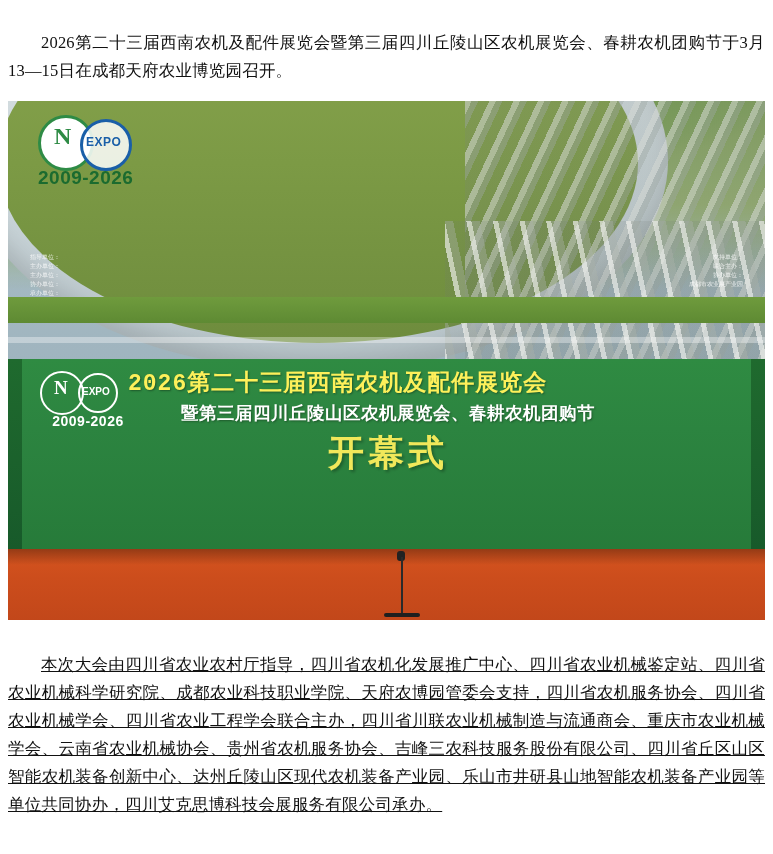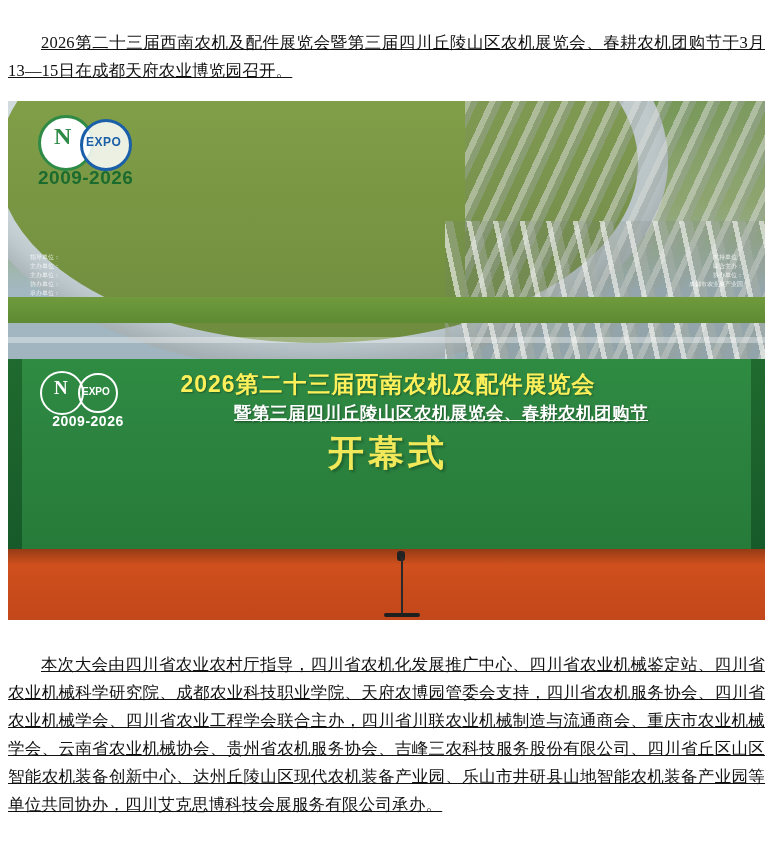--- a/index.html
+++ b/index.html
@@ -25,21 +25,20 @@
     line-height: 28px;
     text-align: justify;
     text-justify: inter-ideograph;
     color: #111111;
     padding: 0 8px;
     letter-spacing: 0.2px;
   }
   .para-top {
     padding-top: 12px;
     text-indent: 33px;
-    text-decoration: underline;
   }
   .para-bottom {
     padding-top: 14px;
     text-indent: 33px;
     text-decoration: underline;
   }
 
   
   .photo {
     position: relative;
@@ -112,41 +111,39 @@
     position: absolute;
     top: 258px; width: 14px; height: 200px;
     background: linear-gradient(180deg,#1f6a2e,#17592a);
   }
   .board-edge-l { left: 0; }
   .board-edge-r { right: 0; }
   .board-title {
     position: absolute;
     left: 120px; top: 268px;
     width: 520px;
-    text-align: center;
     color: #fdf05a;
-    font-family: Liberation Sans, sans-serif;
+    font-family: Liberation Mono, monospace;
     font-weight: bold;
     font-size: 23px;
     line-height: 30px;
     letter-spacing: 1px;
     text-shadow: 1px 1px 2px rgba(0,0,0,.35);
   }
   .board-subtitle {
     position: absolute;
     left: 120px; top: 300px;
     width: 520px;
-    text-align: right;
+    text-align: center;
     color: #ffffff;
     font-family: "Liberation Sans", sans-serif;
     font-weight: bold;
     font-size: 17.5px;
     letter-spacing: .5px;
     text-shadow: 1px 1px 2px rgba(0,0,0,.35);
-    text-decoration: underline;
   }
   .board-ceremony {
     position: absolute;
     left: 250px; top: 328px;
     width: 260px;
     text-align: center;
     color: #fcee5c;
     font-family: "Liberation Sans", sans-serif;
     font-weight: bold;
     font-size: 36px;

